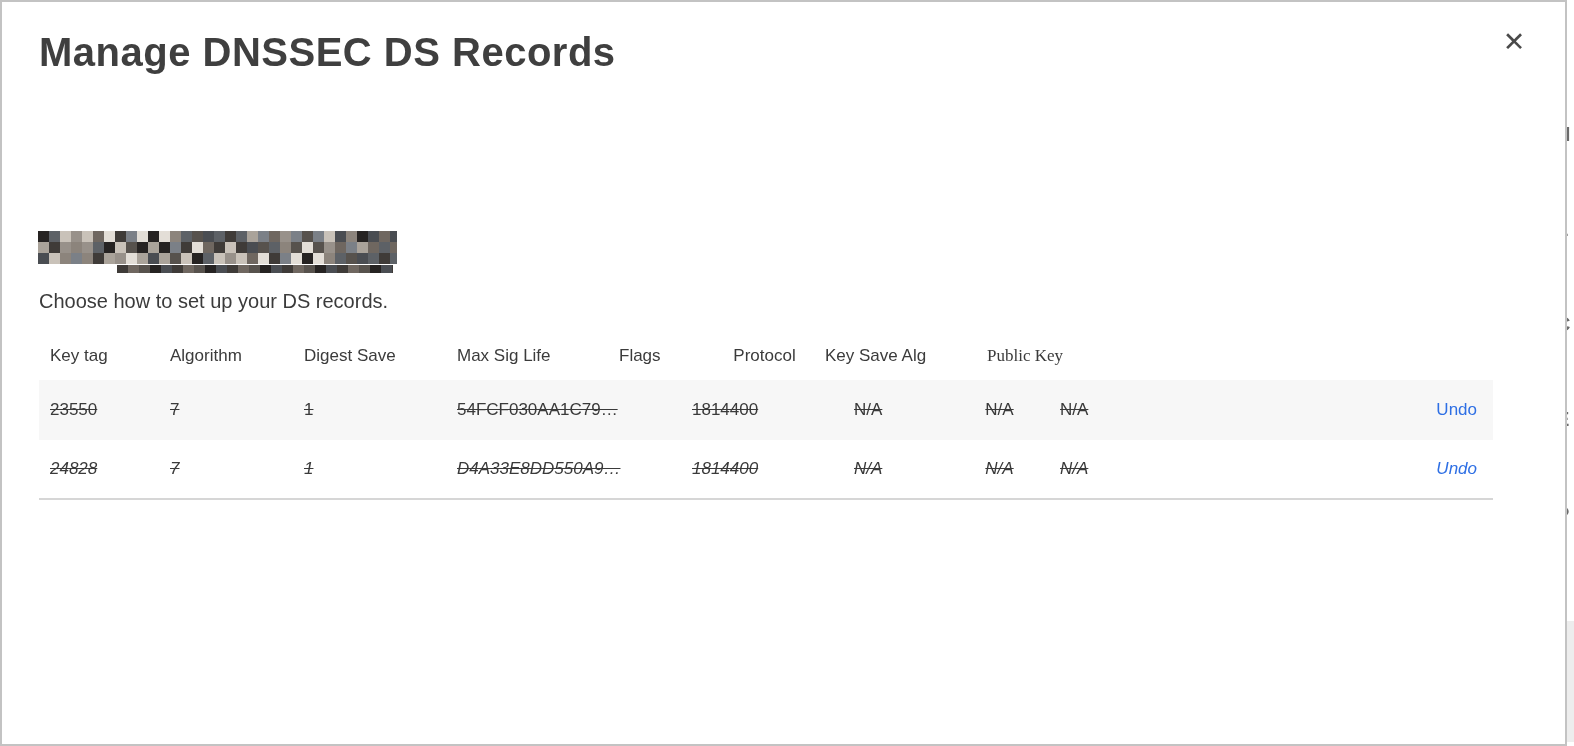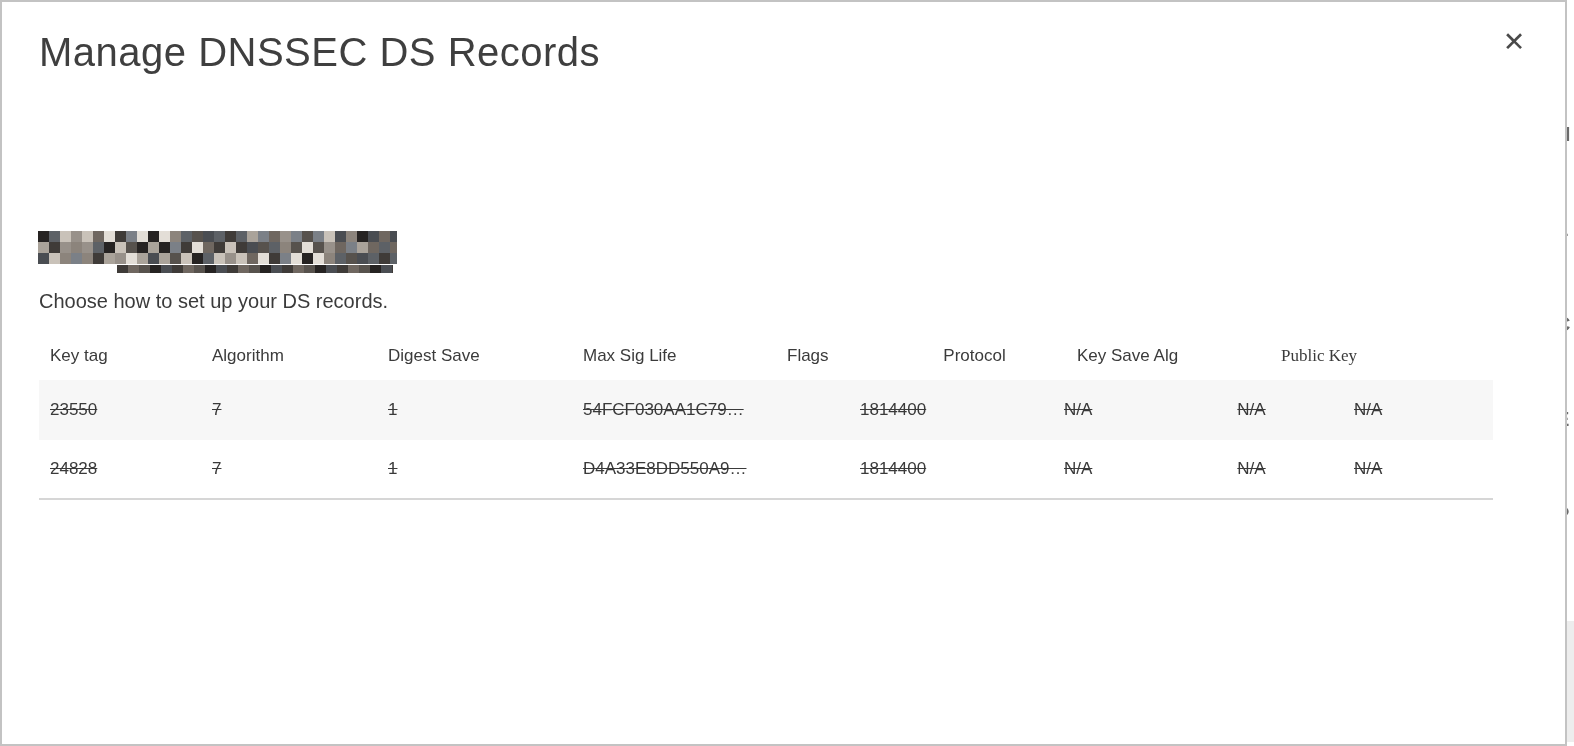--- a/index.html
+++ b/index.html
@@ -8,21 +8,21 @@
 
   .screen { position:relative; width:1574px; height:746px; background:#ffffff; overflow:hidden; }
 
   .modal {
     position:absolute; left:0; top:0; width:1567px; height:746px;
     background:#ffffff; border:2px solid #c3c3c3;
   }
 
   .modal-title {
     position:absolute; left:37px; top:28px;
-    font-size:40px; font-weight:400; letter-spacing:0.5px; color:#3f3f3f;
+    font-size:40px; font-weight:700; letter-spacing:0.5px; color:#3f3f3f;
   }
 
   .close-btn {
     position:absolute; left:1492px; top:20px; width:40px; height:40px;
     font-size:27px; font-weight:700; color:#4a4a4a; text-align:center; line-height:40px;
     cursor:pointer; user-select:none;
   }
 
   .redacted {
     position:absolute; left:36px; top:229px; width:359px; height:34px;
@@ -32,25 +32,25 @@
     position:absolute; left:115px; top:263px; width:276px; height:8px;
     overflow:hidden;
   }
 
   .subtitle {
     position:absolute; left:37px; top:288px;
     font-size:20px; color:#3b3b3b;
   }
 
   .table { position:absolute; left:37px; top:330px; width:1454px; }
-  .t-row { display:flex; align-items:center; padding-left:11px; padding-right:16px;gap:42px; }
+  .t-row { display:flex; align-items:center; padding-left:11px; padding-right:16px; }
   .t-row.header { height:48px; }
   .t-row.body { height:60px; }
   .t-row.alt { background:#f7f7f7; }
-  .t-row.last { background:#ffffff; border-bottom:2px solid #d6d6d6; }
+  .t-row.last { background:#ffffff; border-bottom:2px solid #d6d6d6;font-style:italic; }
   .c { flex:0 0 auto; font-size:17px; color:#3a3a3a; white-space:nowrap; overflow:hidden; }
   .header .c { color:#3b3b3b; }
   .body .c { text-decoration:line-through; }
   .c1 { width:120px; } .c2 { width:134px; } .c3 { width:153px; }
   .c4 { width:235px; } .c5 { width:162px; } .c6 { width:85px; }
   .c7 { width:121px;text-align:center; } .c8 { width:162px; } .c9 { width:140px;font-family:Liberation Serif, serif; }
   .undo {
     margin-left:auto; font-size:17px; color:#2e6fe4; text-decoration:none; cursor:pointer;
   }
 

